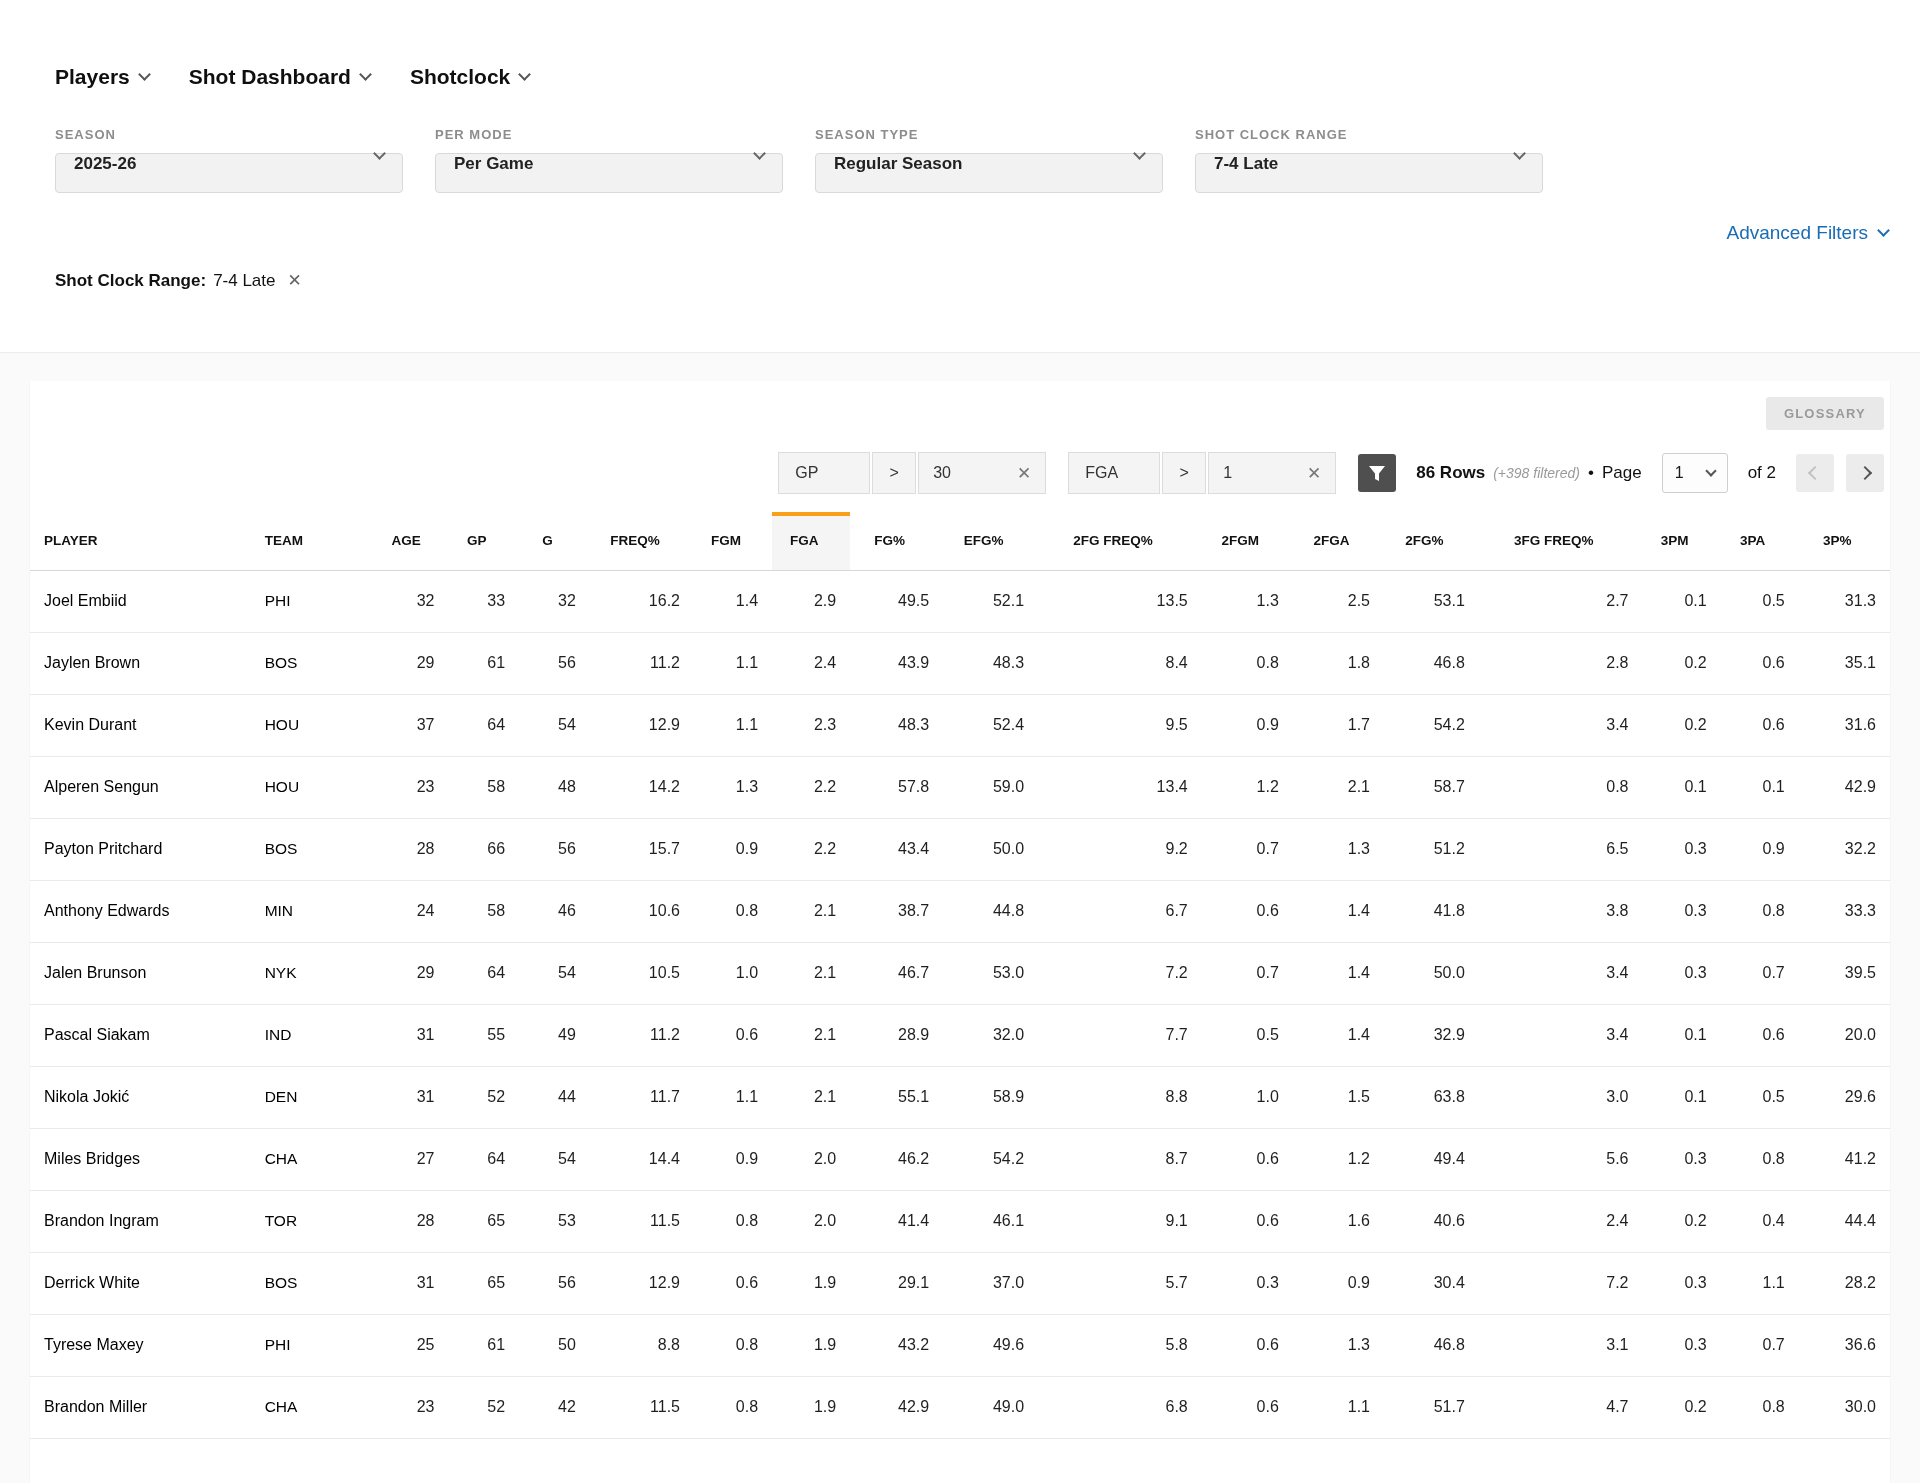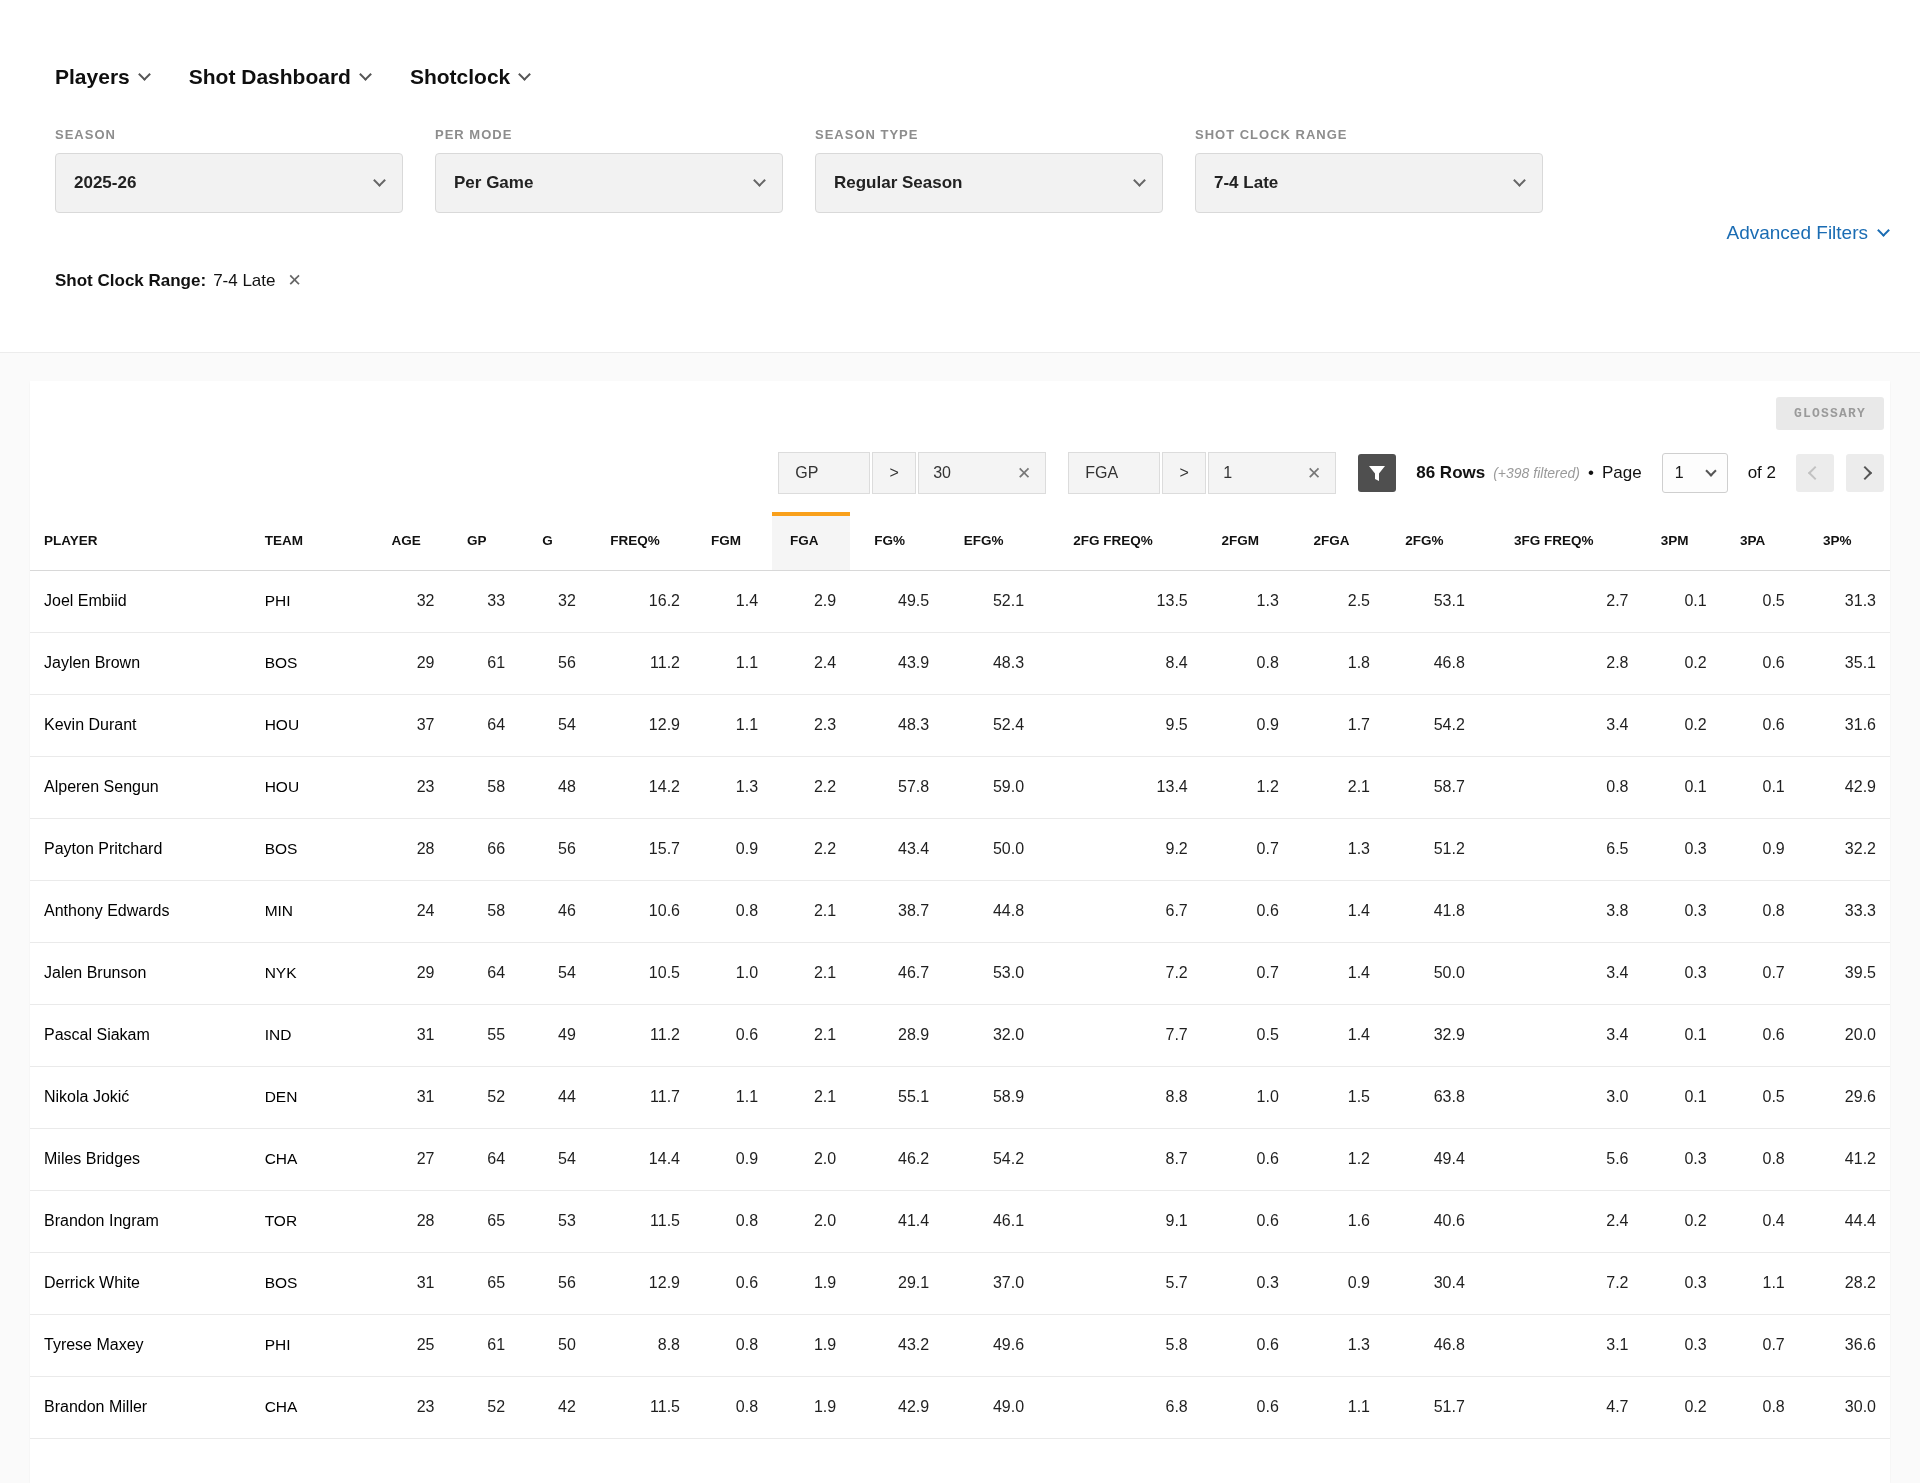--- a/index.html
+++ b/index.html
@@ -17,39 +17,39 @@
   .nav-item { display:flex; align-items:center; gap:10px; font-size:21px; font-weight:bold; color:#0f0f0f; cursor:pointer;margin-top:19px; }
   .chev { width:9px; height:9px; border-right:2px solid #555; border-bottom:2px solid #555; display:inline-block; }
   .chev-down  { transform:rotate(45deg); margin-top:-5px; }
   .chev-right { transform:rotate(-45deg); }
   .chev-left  { transform:rotate(135deg); }
 
   .filters-row { display:flex; gap:32px; margin-top:38px; }
   .filter-group { display:flex; flex-direction:column; }
   .filter-label { font-size:13px; font-weight:bold; color:#8d8d8d; letter-spacing:1px; margin-bottom:11px; text-transform:uppercase; }
   .select-box {
-    width:348px; height:60px; background:#f2f2f2; border:1px solid #d9d9d9; border-radius:4px;
-    display:flex; align-items:center; justify-content:space-between; padding:0 18px;
+    width:348px; height:40px; background:#f2f2f2; border:1px solid #d9d9d9; border-radius:4px;
+    display:flex; justify-content:space-between; padding:0 18px;
     font-size:17px; font-weight:bold; color:#222; cursor:pointer;
   }
   .select-box .chev { border-color:#666; }
 
   .advanced-filters { position:absolute; right:32px; top:222px; display:flex; align-items:center; gap:11px; color:#1a6cb3; font-size:19px; cursor:pointer; }
   .advanced-filters .chev { border-color:#1a6cb3; }
 
   .chip-row { position:absolute; left:55px; top:270px; display:flex; align-items:center; font-size:17px; }
   .chip-label { font-weight:bold; color:#111; }
   .chip-value { margin-left:7px; color:#111; }
   .chip-x { margin-left:12px; color:#666; font-size:17px; cursor:pointer; }
 
   
   .main-section { background:#fafafa; border-top:1px solid #ececec; height:1131px; padding:28px 30px 0; }
   .card { background:#fff; box-shadow:0 1px 2px rgba(0,0,0,0.05); padding-top:16px; height:100%; }
 
-  .glossary-row { display:flex; justify-content:flex-end; padding-right:6px;font-family:Liberation Mono, monospace; }
+  .glossary-row { display:flex; justify-content:flex-end; padding-right:6px; }
   .glossary-btn { background:#e9e9e9; color:#9a9a9a; font-size:13px; font-weight:bold; letter-spacing:1.2px; padding:9px 18px; border-radius:3px; cursor:pointer; }
 
   .toolbar { display:flex; align-items:center; justify-content:flex-end; gap:20px; margin-top:22px; padding-right:6px; }
   .pill { display:flex; align-items:center; }
   .pill .seg {
     background:#f4f4f4; border:1px solid #dcdcdc; height:42px; display:flex; align-items:center;
     font-size:16px; color:#333; margin-right:2px;
   }
   .seg.stat { min-width:92px; padding:0 16px; justify-content:flex-start; }
   .seg.op   { width:44px; justify-content:center; }

